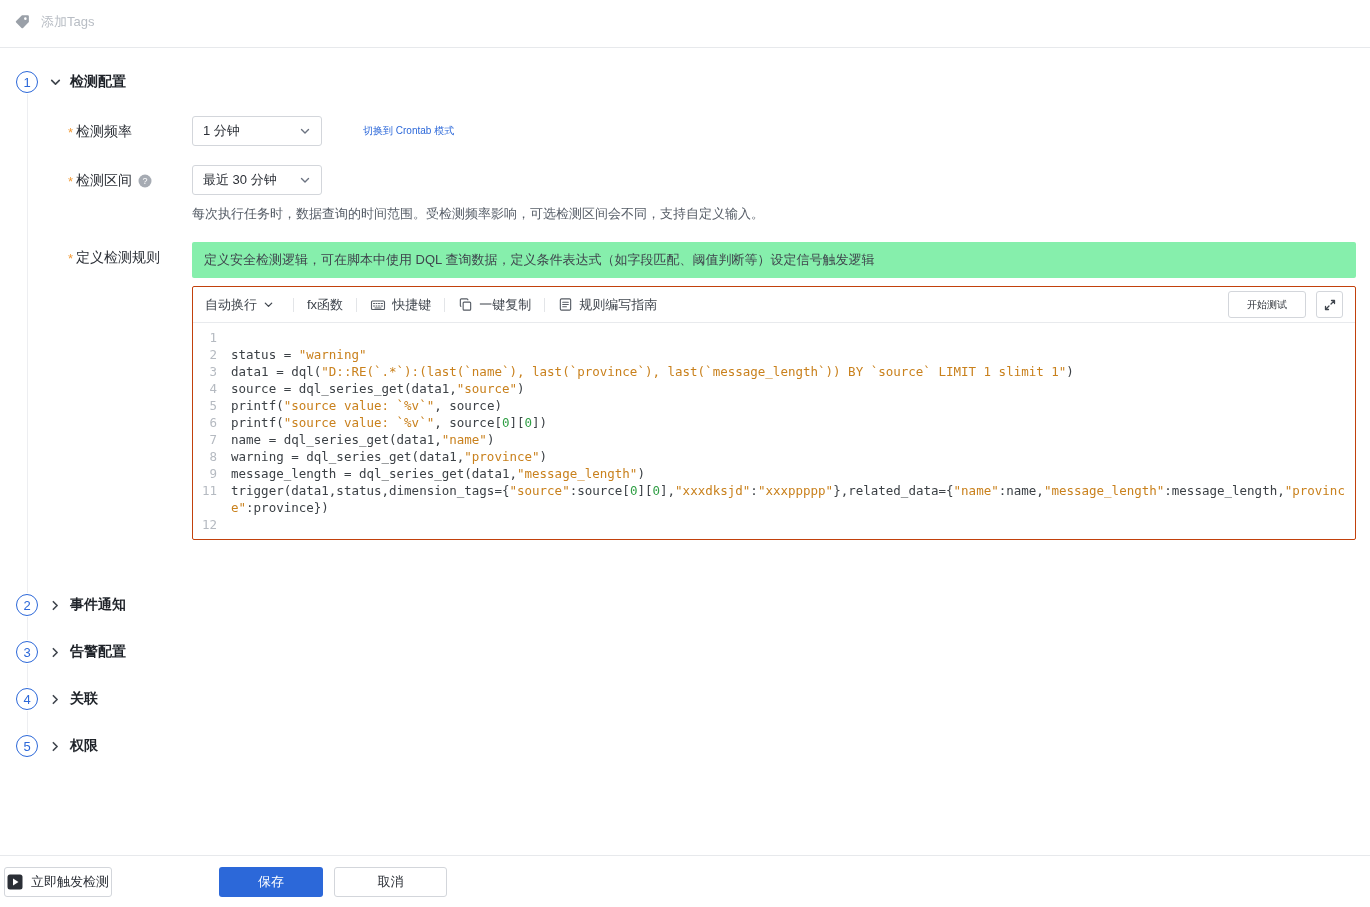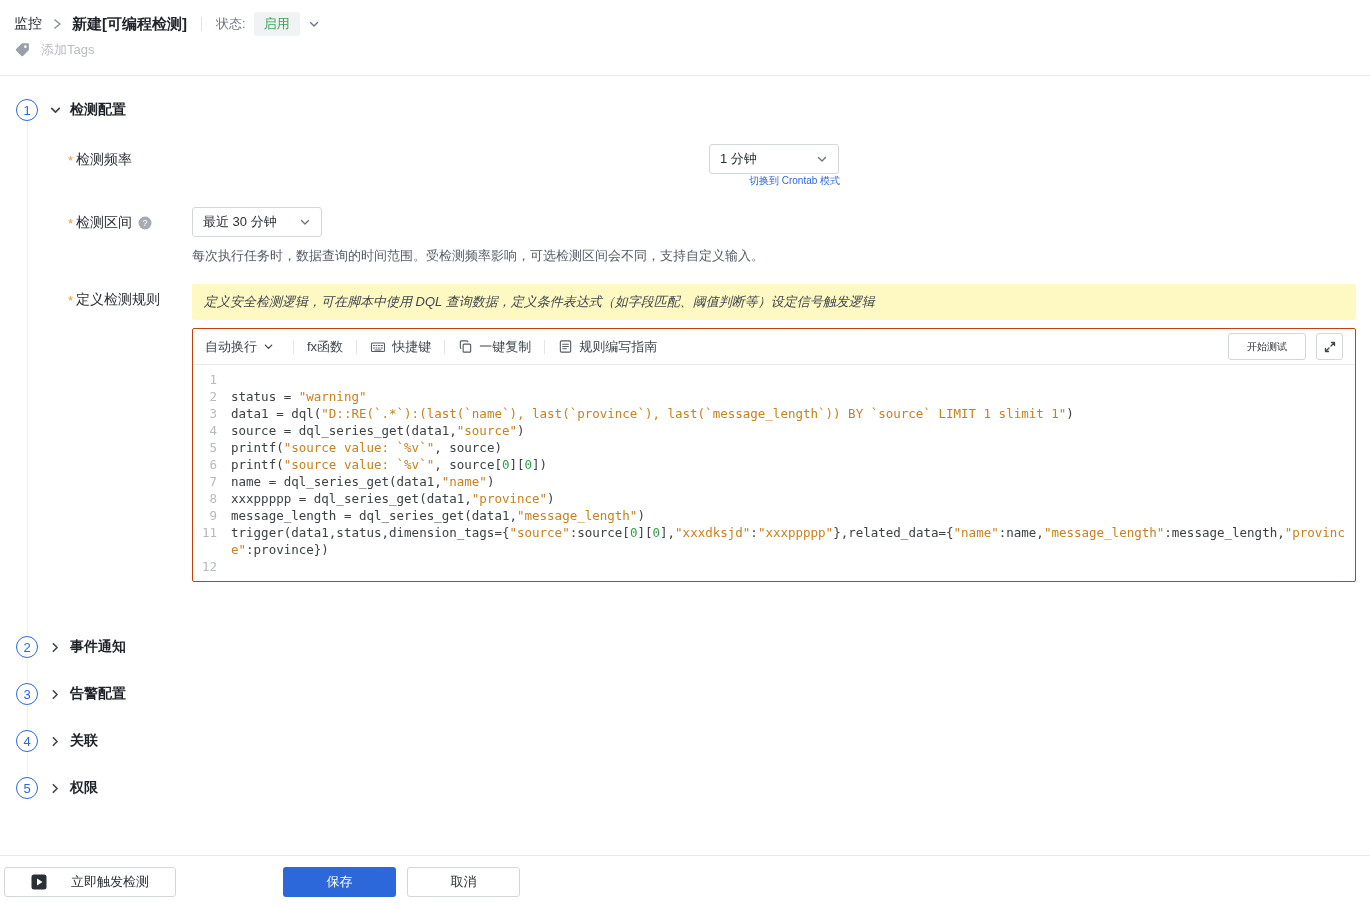--- a/index.html
+++ b/index.html
@@ -34,25 +34,25 @@
   .form-row { display:flex; }
   .form-row + .form-row { margin-top:19px; }
   .form-label { width:124px; flex:none; padding-top:7px; font-size:14px; color:#2b2f36; display:flex; align-items:flex-start; }
   .req { color:#f29b38; margin-right:3px; font-size:13px; padding-top:2px; }
   .help-icon { margin-left:6px; margin-top:2px; cursor:pointer; }
   .form-control-col { flex:1; margin-right:0; }
 
   .select { width:130px; height:30px; border:1px solid #d3d6db; border-radius:3px; background:#fff;
             display:flex; align-items:center; justify-content:space-between; padding:0 10px; font-size:13px;
             color:#2b2f36; cursor:pointer; }
-  .inline { display:flex; align-items:center;flex-direction:column; }
+  .inline { display:flex; align-items:center; }
   .link { font-size:10px; color:#2c68d9; margin-left:41px; cursor:pointer; }
   .desc { font-size:13px; color:#555c66; margin-top:10px; line-height:18px; }
 
-  .hint-bar { background:#fef9c3; border-radius:2px; padding:9px 12px; font-size:13px; color:#3f454d;font-style:italic; }
+  .hint-bar { background:#86efac; border-radius:2px; padding:9px 12px; font-size:13px; color:#3f454d; }
 
   .editor { margin-top:8px; border:1px solid #c2410c; border-radius:2px; background:#fff; }
   .editor-toolbar { height:36px; display:flex; align-items:center; padding:0 12px; border-bottom:1px solid #e8eaed; }
   .tb-item { display:flex; align-items:center; font-size:13px; color:#3f454d; cursor:pointer; white-space:nowrap; }
   .tb-item svg { margin-right:6px; }
   .tb-sep { width:1px; height:14px; background:#e3e5e8; margin:0 13px; }
   .tb-caret { margin-left:6px; display:flex; align-items:center; }
   .tb-spacer { flex:1; }
   .test-btn { height:27px; padding:0 18px; border:1px solid #d3d6db; border-radius:3px; background:#fff;
               font-size:10px; color:#2b2f36; display:flex; align-items:center; cursor:pointer; }
@@ -62,50 +62,33 @@
   .code-area { padding:6px 0 6px 0; font-family:"DejaVu Sans Mono", monospace; font-size:12.5px; line-height:17px; cursor:text; }
   .code-row { display:flex; align-items:flex-start; }
   .gutter { width:38px; flex:none; text-align:right; padding-right:14px; color:#b5bac1; user-select:none; }
   .code-text { flex:1; white-space:pre-wrap; word-break:break-all; color:#3c4146; min-height:17px; padding-right:4px; }
   .tk-s { color:#c9811d; }
   .tk-n { color:#2f9e44; }
 
   
   .footer { height:52px; border-top:1px solid #e7e9ec; display:flex; align-items:center; padding-left:4px; background:#fff; }
   .trigger-btn { height:30px; border:1px solid #d3d6db; border-radius:3px; background:#fff; display:flex;
-                 align-items:center; padding:0 26px; font-size:13px; color:#2b2f36; cursor:pointer;gap:16px; }
+                 align-items:center; padding:0 2px; font-size:13px; color:#2b2f36; cursor:pointer; }
   .trigger-btn svg { margin-right:8px; }
-  .save-btn { margin-left:107px; width:113px; height:30px; background:#2c68d9; color:#fff; border:none;
+  .save-btn { margin-left:107px; width:104px; height:30px; background:#2c68d9; color:#fff; border:none;
               border-radius:3px; font-size:13px; cursor:pointer; font-family:"Liberation Sans", sans-serif; }
   .cancel-btn { margin-left:11px; width:113px; height:30px; background:#fff; color:#2b2f36; border:1px solid #d3d6db;
                 border-radius:3px; font-size:13px; cursor:pointer; font-family:"Liberation Sans", sans-serif; }
 </style>
 </head>
 <body>
 
 <div class="page">
 
   <div class="header">
-    <div class="crumb-row">
-      <span class="crumb-root">监控</span>
-      <span class="crumb-sep">
-        <svg width="12" height="12" viewBox="0 0 12 12">
-            <polyline points="4,2 9,6 4,10" fill="none" stroke="#8a9099" stroke-width="1.6" stroke-linecap="round" stroke-linejoin="round"></polyline>
-          </svg>
-      </span>
-      <span class="crumb-title">新建[可编程检测]</span>
-      <span class="vdiv"></span>
-      <span class="status-label">状态:</span>
-      <span class="status-badge">启用</span>
-      <span class="status-caret">
-        <svg width="12" height="12" viewBox="0 0 12 12">
-            <polyline points="2.5,4.5 6,8 9.5,4.5" fill="none" stroke="#6b7280" stroke-width="1.4" stroke-linecap="round" stroke-linejoin="round"></polyline>
-          </svg>
-      </span>
-    </div>
     <div class="tags-row">
       <span class="ticon">
         <svg width="17" height="17" viewBox="0 0 16 16">
             <path d="M2 7.5 L7.5 2 H13 a1 1 0 0 1 1 1 V8.5 L8.5 14 a1 1 0 0 1-1.4 0 L2 8.9 a1 1 0 0 1 0-1.4 Z" fill="#9aa0a8"></path>
             <circle cx="10.7" cy="5.3" r="1.2" fill="#fff"></circle>
           </svg>
       </span>
       <span class="tags-placeholder">添加Tags</span>
     </div>
   </div>
@@ -243,21 +226,21 @@
                   <div class="code-row">
                     <span class="gutter">6</span>
                     <div class="code-text"><span>printf(</span><span class="tk-s">"source value: `%v`"</span><span>, source[</span><span class="tk-n">0</span><span>][</span><span class="tk-n">0</span><span>])</span></div>
                   </div>
                   <div class="code-row">
                     <span class="gutter">7</span>
                     <div class="code-text"><span>name = dql_series_get(data1,</span><span class="tk-s">"name"</span><span>)</span></div>
                   </div>
                   <div class="code-row">
                     <span class="gutter">8</span>
-                    <div class="code-text"><span>xxxppppp = dql_series_get(data1,</span><span class="tk-s">"province"</span><span>)</span></div>
+                    <div class="code-text"><span>warning = dql_series_get(data1,</span><span class="tk-s">"province"</span><span>)</span></div>
                   </div>
                   <div class="code-row">
                     <span class="gutter">9</span>
                     <div class="code-text"><span>message_length = dql_series_get(data1,</span><span class="tk-s">"message_length"</span><span>)</span></div>
                   </div>
                   <div class="code-row">
                     <span class="gutter">11</span>
                     <div class="code-text"><span>trigger(data1,status,dimension_tags={</span><span class="tk-s">"source"</span><span>:source[</span><span class="tk-n">0</span><span>][</span><span class="tk-n">0</span><span>],</span><span class="tk-s">"xxxdksjd"</span><span>:</span><span class="tk-s">"xxxppppp"</span><span>},related_data={</span><span class="tk-s">"name"</span><span>:name,</span><span class="tk-s">"message_length"</span><span>:message_length,</span><span class="tk-s">"province"</span><span>:province})</span></div>
                   </div>
                   <div class="code-row">

